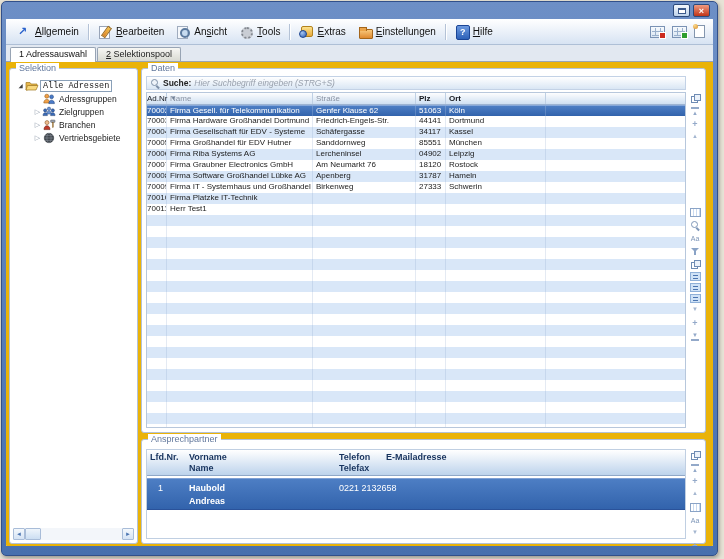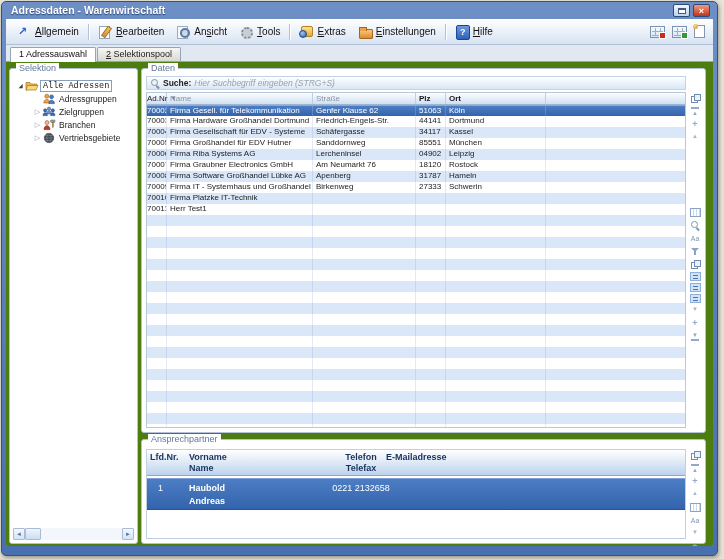--- a/index.html
+++ b/index.html
@@ -81,21 +81,21 @@
                    background:radial-gradient(circle at 35% 30%,#f8d88a,#de8f2c); border-radius:50%; }
 
   
   .tabstrip { position:absolute; left:0; top:26px; right:0; height:16px; background:#e2e8f1;
               display:flex; align-items:flex-end; padding-left:4px; }
   .tab { font-size:9px; padding:1px 8px 2px; border:1px solid #98a4b4; border-bottom:none;
          border-radius:2px 2px 0 0; white-space:nowrap; }
   .tab.active { background:#fff; position:relative; z-index:3; margin-bottom:-1px; padding-bottom:3px; color:#111; }
   .tab.inactive { background:linear-gradient(#f7f7f4,#d9dad2); color:#222; margin-left:1px; }
 
-  .page { position:absolute; left:0; top:42px; right:0; bottom:0; background:#4d7c0f;
+  .page { position:absolute; left:0; top:42px; right:0; bottom:0; background:#eab308;
           border-top:1px solid #98a4b4; }
 
   
   .groupbox { position:absolute; border:1px solid #b3c2d8; border-radius:3px; background:#fff; }
   .gb-label { position:absolute; top:-6px; left:6px; background:#fff; padding:0 3px;
               font-size:9px; color:#62789c; line-height:10px; }
   .gb-selektion { left:3px; top:6px; width:129px; height:476px; }
   .gb-daten { left:135px; top:6px; width:565px; height:365px; }
   .gb-ansprech { left:135px; top:377px; width:565px; height:105px; }
 
@@ -206,29 +206,28 @@
            border-bottom:1px solid #8fa8c8; }
   .ahcell { font-size:9px; font-weight:bold; color:#17335e; padding:2px 0 0 3px; line-height:11px;
             white-space:nowrap; }
   .arow { display:flex; height:32px; margin-top:2px;
           background:linear-gradient(var(--selA,#4d7ec4),var(--selB,#3263ac));
           border-top:1px solid #7fa0d4; border-bottom:1px solid #2a529a; color:#fff; }
   .acell { font-size:9px; padding:3px 0 0 3px; line-height:13px; white-space:nowrap;
            overflow:visible; color:#fff; }
   .a0 { width:39px; flex:none; text-align:right; padding-right:23px; padding-left:0; }
   .a1 { width:150px; flex:none; font-weight:bold; }
-  .a2 { width:47px; flex:none;align-items:center; } .a3 { flex:1; }
+  .a2 { width:47px; flex:none; } .a3 { flex:1; }
   .two-line { display:flex; flex-direction:column; }
 </style>
 </head>
 <body>
 
 <div class="window">
   <div class="titlebar">
-    <span class="title">Adressdaten - Warenwirtschaft</span>
     <span class="tb-btns">
       <span class="cap-btn btn-restore">
           <i></i>
         </span>
       <span class="cap-btn btn-close">×</span>
     </span>
   </div>
 
   <div class="app">
     <div class="toolbar">

